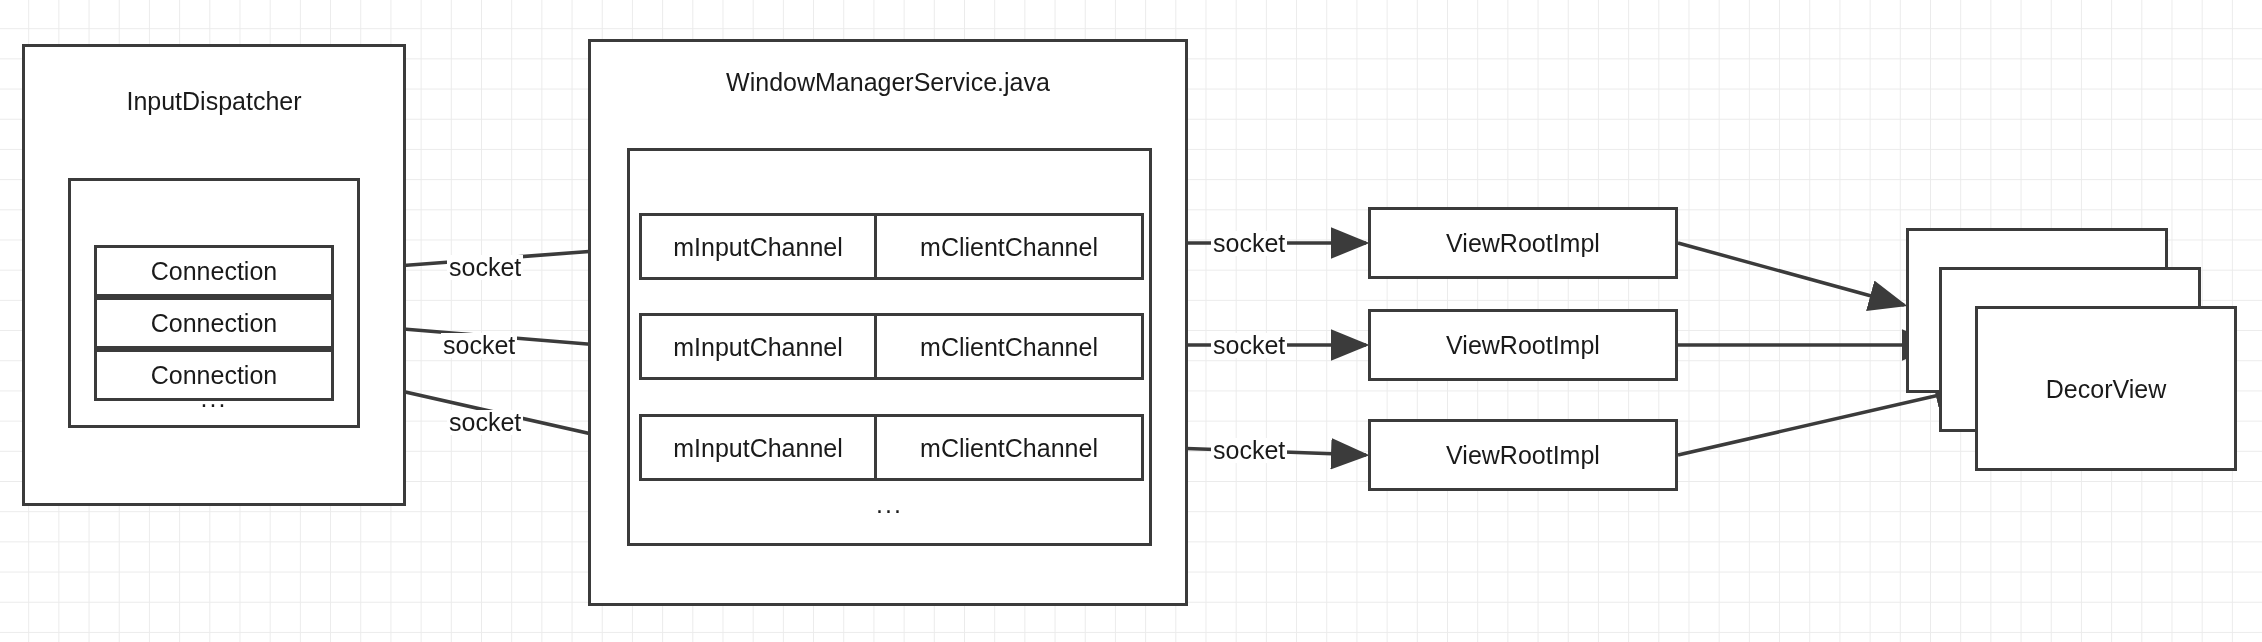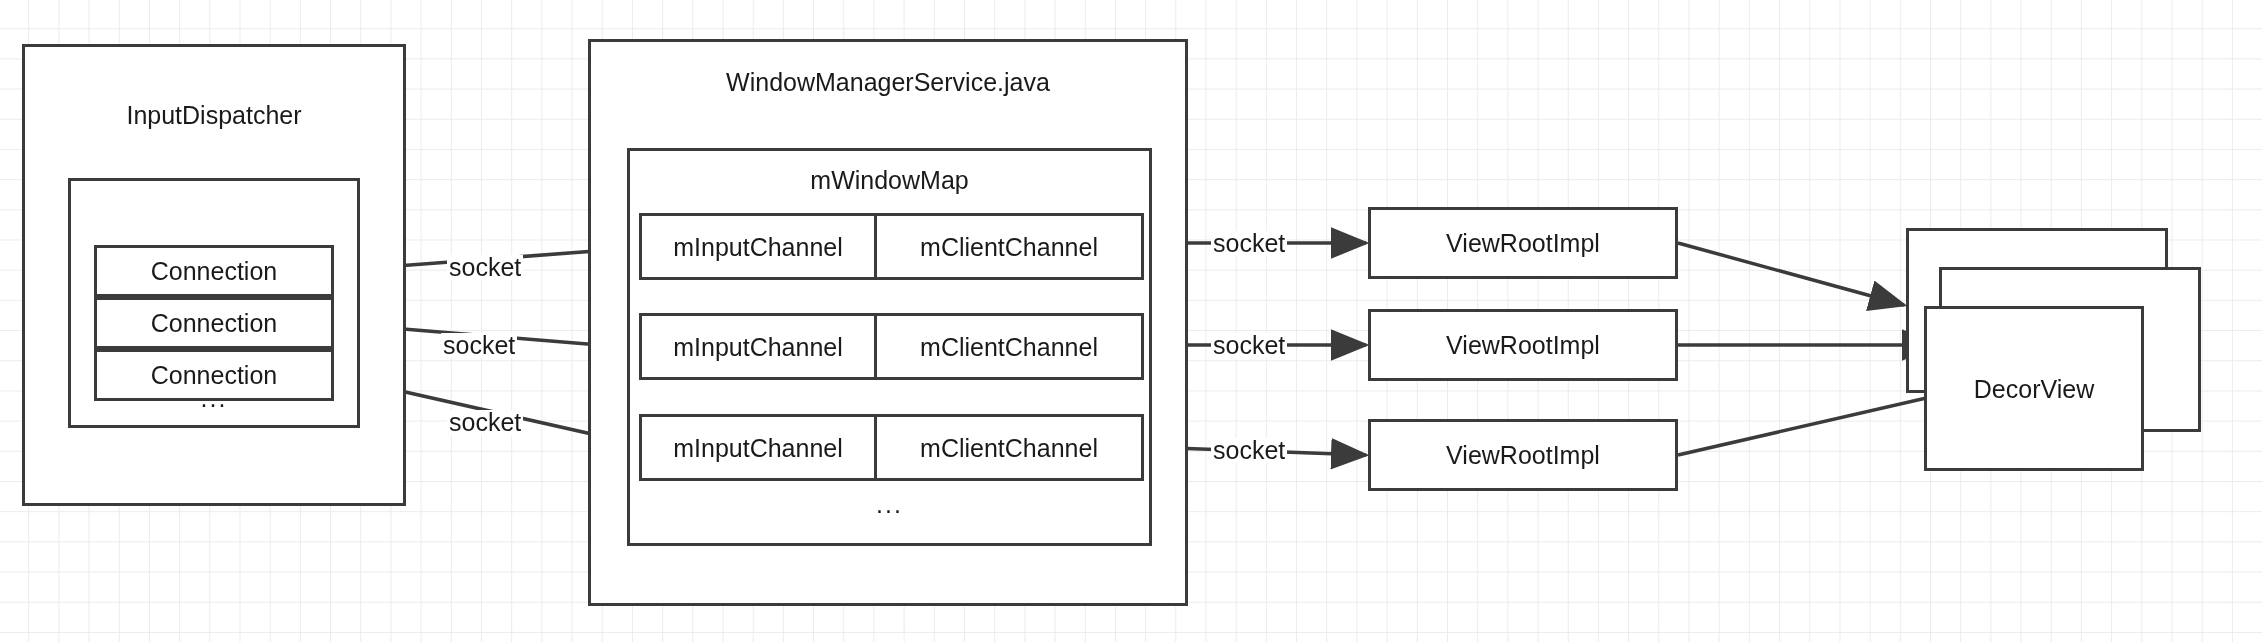--- a/index.html
+++ b/index.html
@@ -102,21 +102,21 @@
     <path d="M1144,447 L1366,455" fill="none" stroke="#3b3b3b" stroke-width="3.5" marker-end="url(#arrow)"></path>
 
     <path d="M1678,243 L1904,305" fill="none" stroke="#3b3b3b" stroke-width="3.5" marker-end="url(#arrow)"></path>
 
     <path d="M1678,345 L1937,345" fill="none" stroke="#3b3b3b" stroke-width="3.5" marker-end="url(#arrow)"></path>
 
     <path d="M1678,455 L1970,388" fill="none" stroke="#3b3b3b" stroke-width="3.5" marker-end="url(#arrow)"></path>
   </svg>
 
   <div class="box" style="left:22px; top:44px; width:384px; height:462px;">
-    <div class="box-title" style="top:54px;">InputDispatcher</div>
+    <div class="box-title" style="top:40px;">InputDispatcher</div>
   </div>
 
   <div class="box" style="left:68px; top:178px; width:292px; height:250px;">
     <div class="ellipsis" style="left:0; right:0; bottom:12px;">...</div>
   </div>
 
   <div class="box" style="left:94px; top:245px; width:240px; height:52px;">
     <div class="cell-label">Connection</div>
   </div>
   <div class="box" style="left:94px; top:297px; width:240px; height:52px;">
@@ -124,21 +124,20 @@
   </div>
   <div class="box" style="left:94px; top:349px; width:240px; height:52px;">
     <div class="cell-label">Connection</div>
   </div>
 
   <div class="box" style="left:588px; top:39px; width:600px; height:567px;">
     <div class="box-title" style="top:26px;">WindowManagerService.java</div>
   </div>
 
   <div class="box" style="left:627px; top:148px; width:525px; height:398px;">
-    <div class="box-title" style="top:15px;">mWindowMap</div>
     <div class="ellipsis" style="left:0; right:0; bottom:24px;">...</div>
   </div>
 
   <div class="box" style="left:639px; top:213px; width:505px; height:67px;">
     <div class="cell-label" style="left:0; width:232px;">mInputChannel</div>
     <div style="position:absolute; left:232px; top:0; bottom:0; width:3px; background:#3b3b3b;"></div>
     <div class="cell-label" style="left:235px; width:264px;">mClientChannel</div>
   </div>
 
   <div class="box" style="left:639px; top:313px; width:505px; height:67px;">
@@ -158,21 +157,21 @@
   </div>
   <div class="box" style="left:1368px; top:309px; width:310px; height:72px;">
     <div class="cell-label">ViewRootImpl</div>
   </div>
   <div class="box" style="left:1368px; top:419px; width:310px; height:72px;">
     <div class="cell-label">ViewRootImpl</div>
   </div>
 
   <div class="stack-box" style="left:1906px; top:228px; width:262px; height:165px; z-index:1;"></div>
   <div class="stack-box" style="left:1939px; top:267px; width:262px; height:165px; z-index:2;"></div>
-  <div class="stack-box" style="left:1924px; top:306px; width:220px; height:165px; z-index:3;">
+  <div class="stack-box" style="left:1975px; top:306px; width:262px; height:165px; z-index:3;">
     <div class="cell-label">DecorView</div>
   </div>
 
   <div class="edge-label" style="left:447px; top:255px;">socket</div>
   <div class="edge-label" style="left:441px; top:333px;">socket</div>
   <div class="edge-label" style="left:447px; top:410px;">socket</div>
 
   <div class="edge-label" style="left:1211px; top:231px;">socket</div>
   <div class="edge-label" style="left:1211px; top:333px;">socket</div>
   <div class="edge-label" style="left:1211px; top:438px;">socket</div>

